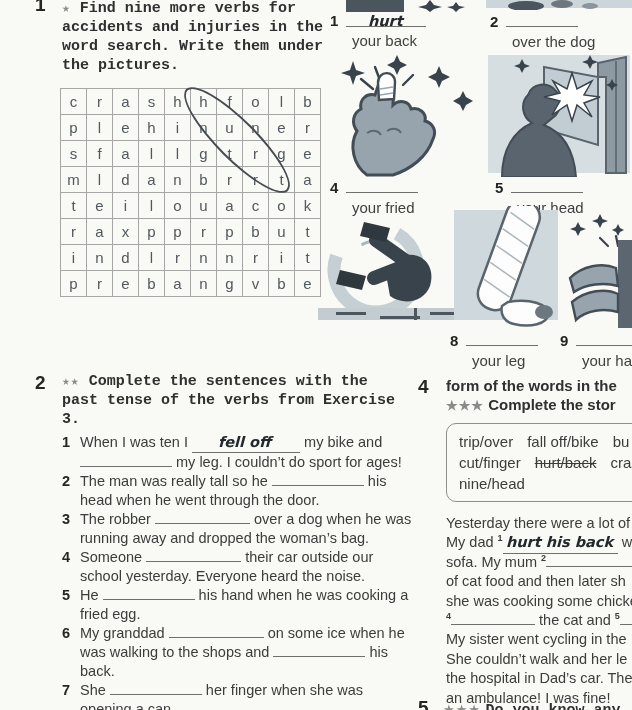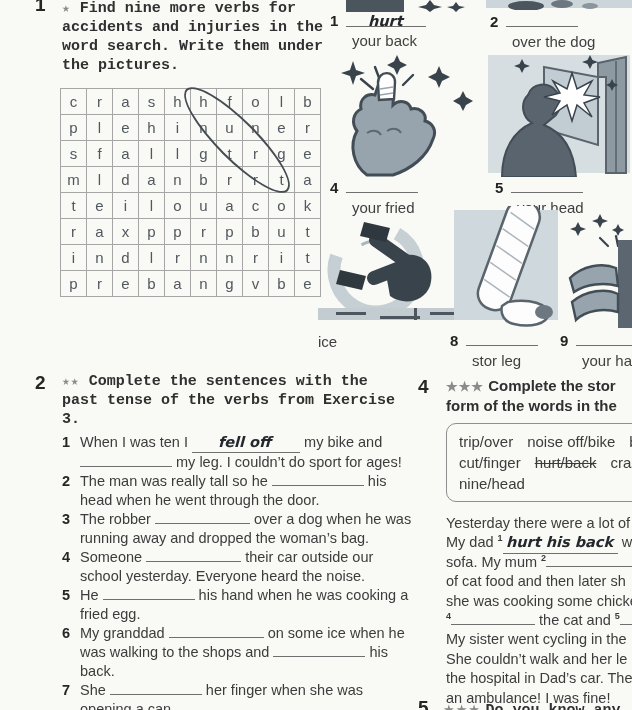--- a/index.html
+++ b/index.html
@@ -272,25 +272,24 @@
         <path d="M40 34 L32 26"></path>
           <path d="M50 34 L48 24"></path>
       </g>
       <rect x="50" y="28" width="14" height="88" fill="#5b6670"></rect>
       <path d="M2 66 C14 54 34 50 48 56 L50 74 C36 70 18 72 6 80 Z" fill="#97a4ad" stroke="#434d55" stroke-width="2.4"></path>
       <path d="M4 90 C18 78 38 76 50 82 L50 100 C36 96 18 98 8 108 Z" fill="#97a4ad" stroke="#434d55" stroke-width="2.4"></path>
     </svg>
   </div>
 
   <div class="cap" style="left:318px;top:330px;">
-    <div class="cap-line2" style="margin-left:0;">ice</div>
   </div>
   <div class="cap" style="left:450px;top:331px;">
     <div><span class="cap-num">8</span><span class="blank cap-blank"></span></div>
-    <div class="cap-line2">stor leg</div>
+    <div class="cap-line2">your leg</div>
   </div>
   <div class="cap" style="left:560px;top:331px;">
     <div><span class="cap-num">9</span><span class="blank cap-blank"></span></div>
     <div class="cap-line2">your ha</div>
   </div>
 
   <div class="abs" style="left:35px;top:372px;width:378px;">
     <div style="display:flex;">
       <span class="big-num" style="min-width:27px;">2</span>
       <div class="h" style="width:350px;">
@@ -327,26 +326,26 @@
           <span class="n">7</span>
           <div class="tx">She <span class="blank" style="width: 92px;"></span> her finger when she was opening a can.</div>
         </div>
       </div>
   </div>
 
   <div class="abs" style="left:418px;top:376px;width:300px;">
     <div style="display:flex;">
       <span class="big-num" style="min-width:28px;">4</span>
       <div>
+        <div class="h-line">form of the words in the</div>
         <div class="h-line"><span class="star">★★★</span> <span>Complete the stor</span></div>
-        <div class="h-line">form of the words in the</div>
       </div>
     </div>
     <div class="box">
-        <div class="box-row"><span class="box-word">trip/over</span><span class="box-word">noise off/bike</span><span class="box-word">bu</span></div>
+        <div class="box-row"><span class="box-word">trip/over</span><span class="box-word">fall off/bike</span><span class="box-word">bu</span></div>
         <div class="box-row"><span class="box-word">cut/finger</span><span class="box-word struck">hurt/back</span><span class="box-word">cras</span></div>
         <div class="box-row"><span class="box-word">nine/head</span></div>
       </div>
     <div class="story">
         <div class="story-line">Yesterday there were a lot of</div>
         <div class="story-line">My dad <sup>1</sup><span class="ansline" style="min-width: 96px;"><span class="hand">hurt his back</span></span>  whe</div>
         <div class="story-line">sofa. My mum <sup>2</sup><span class="blank" style="width: 104px;"></span></div>
         <div class="story-line">of cat food and then later sh</div>
         <div class="story-line">she was cooking some chicke</div>
         <div class="story-line"><sup>4</sup><span class="blank" style="width: 84px;"></span> the cat and <sup>5</sup><span class="blank" style="width: 34px;"></span></div>

